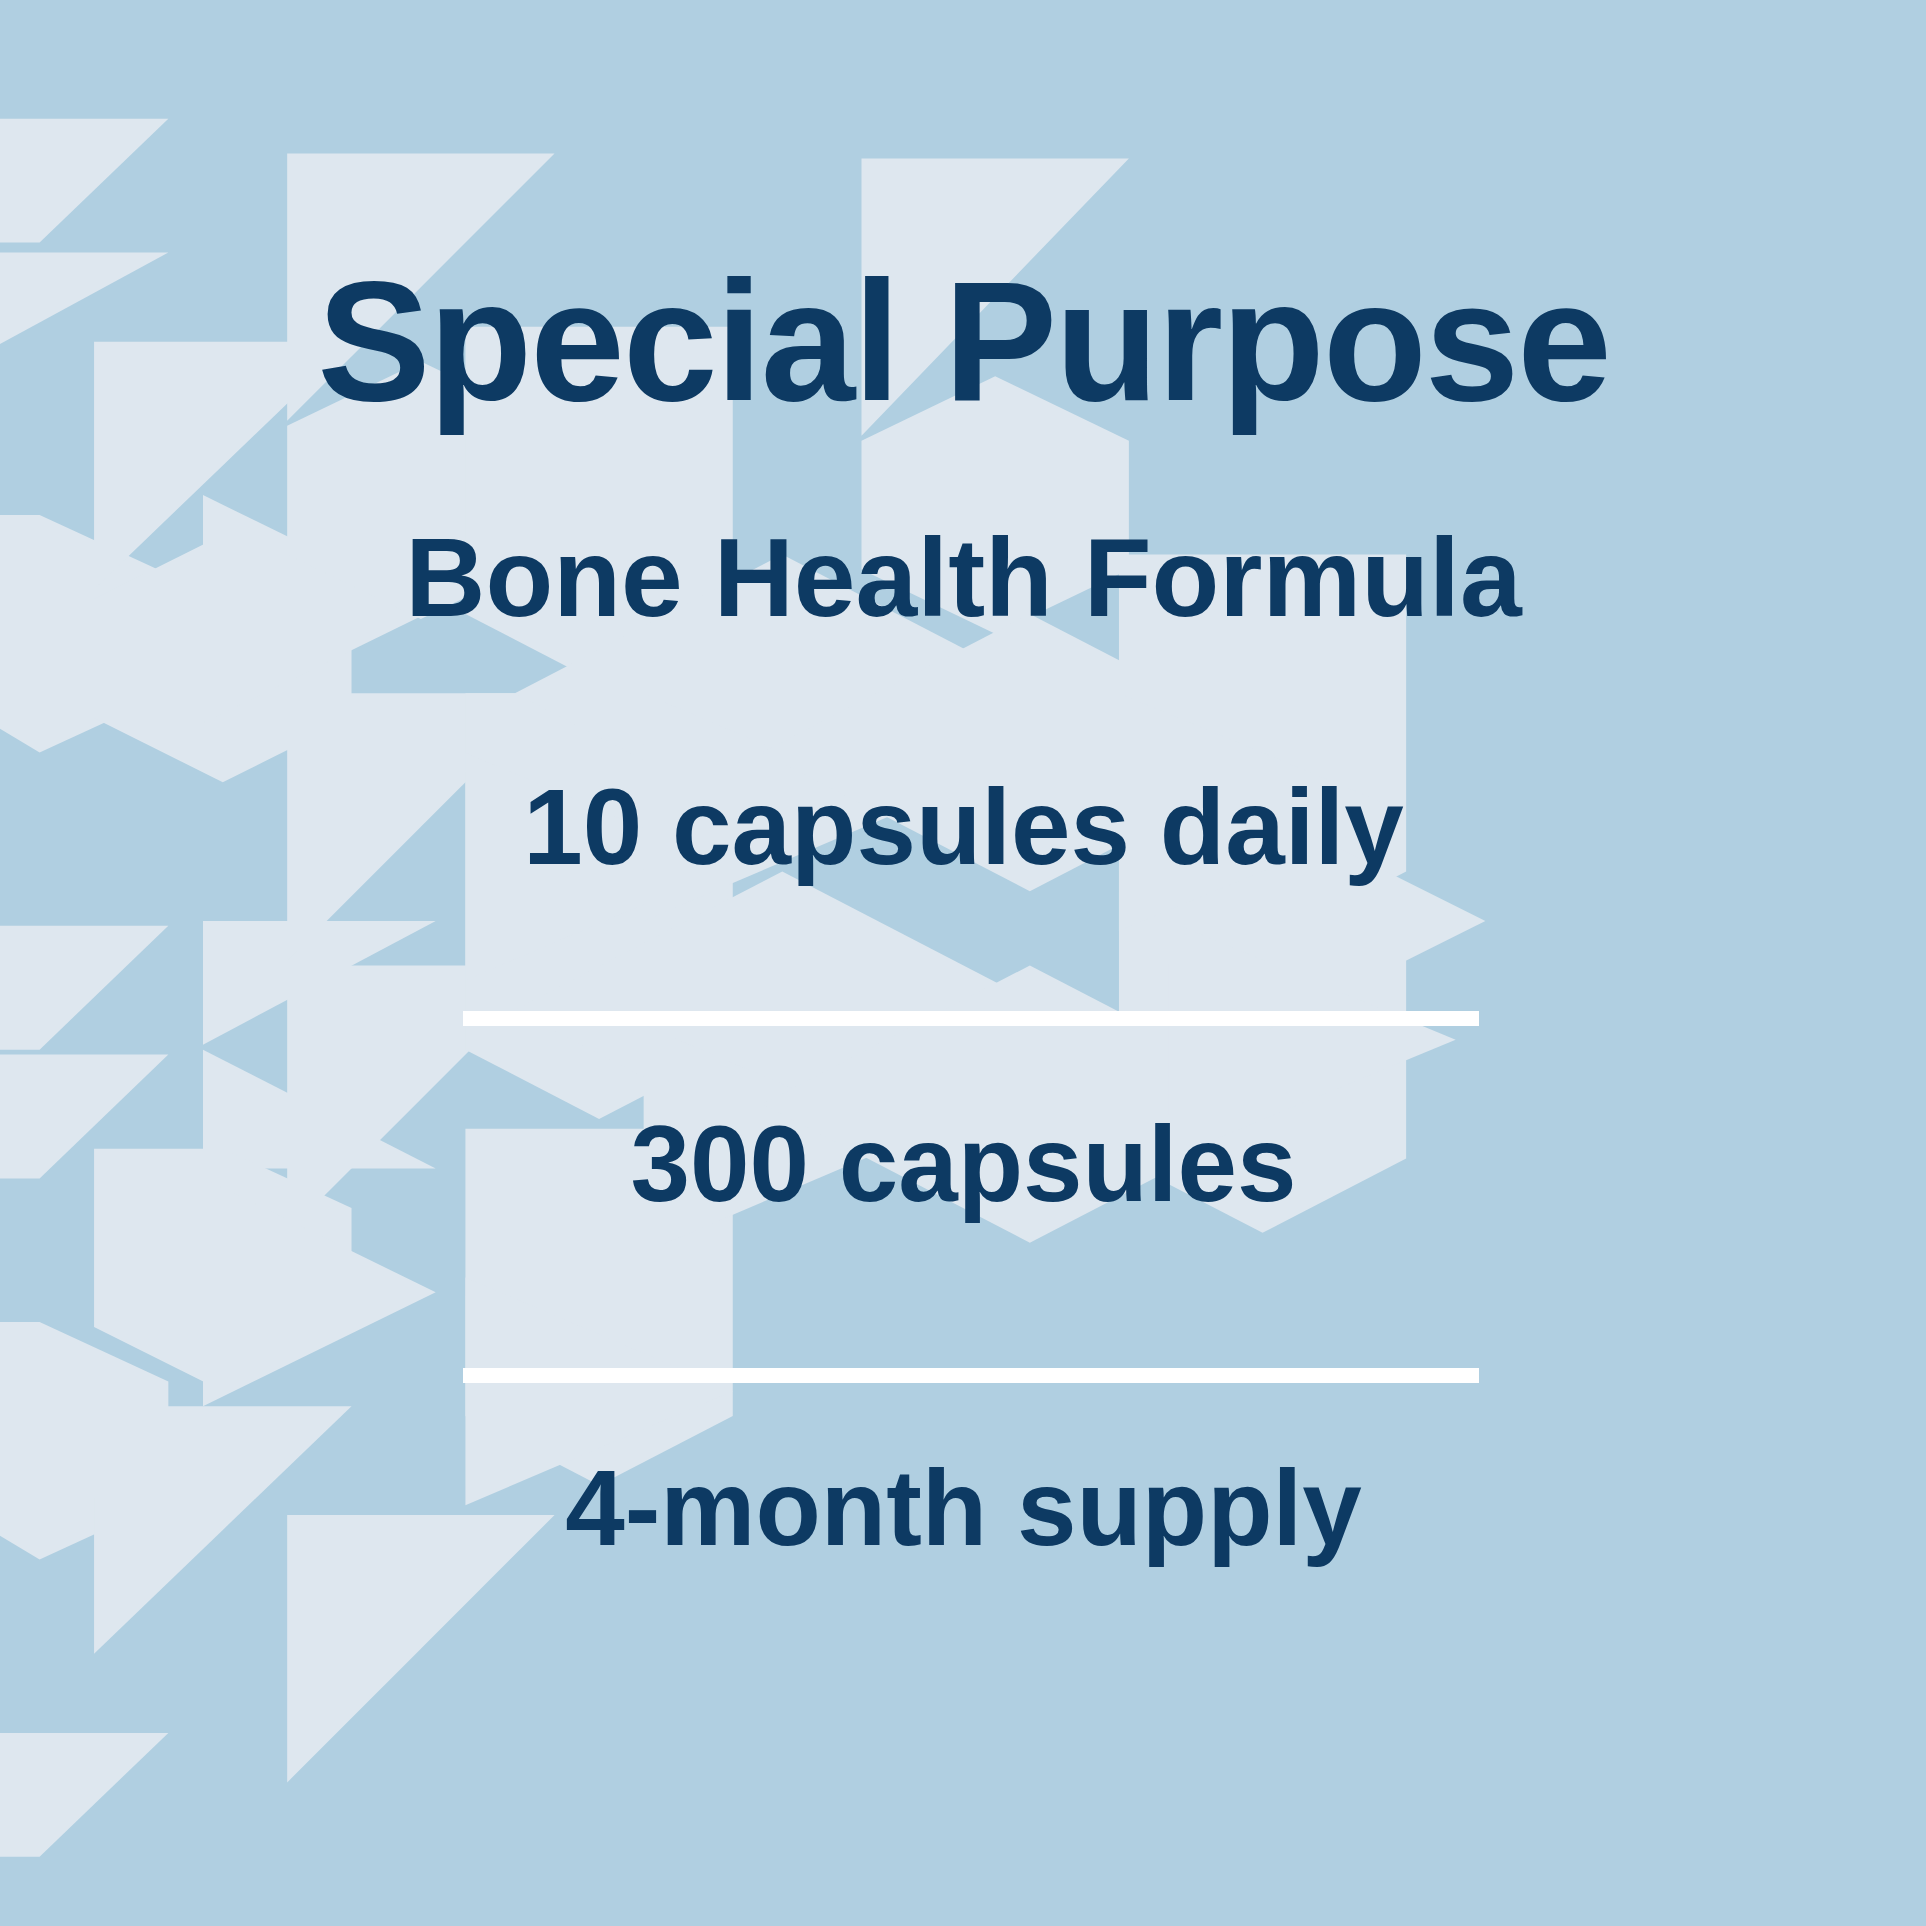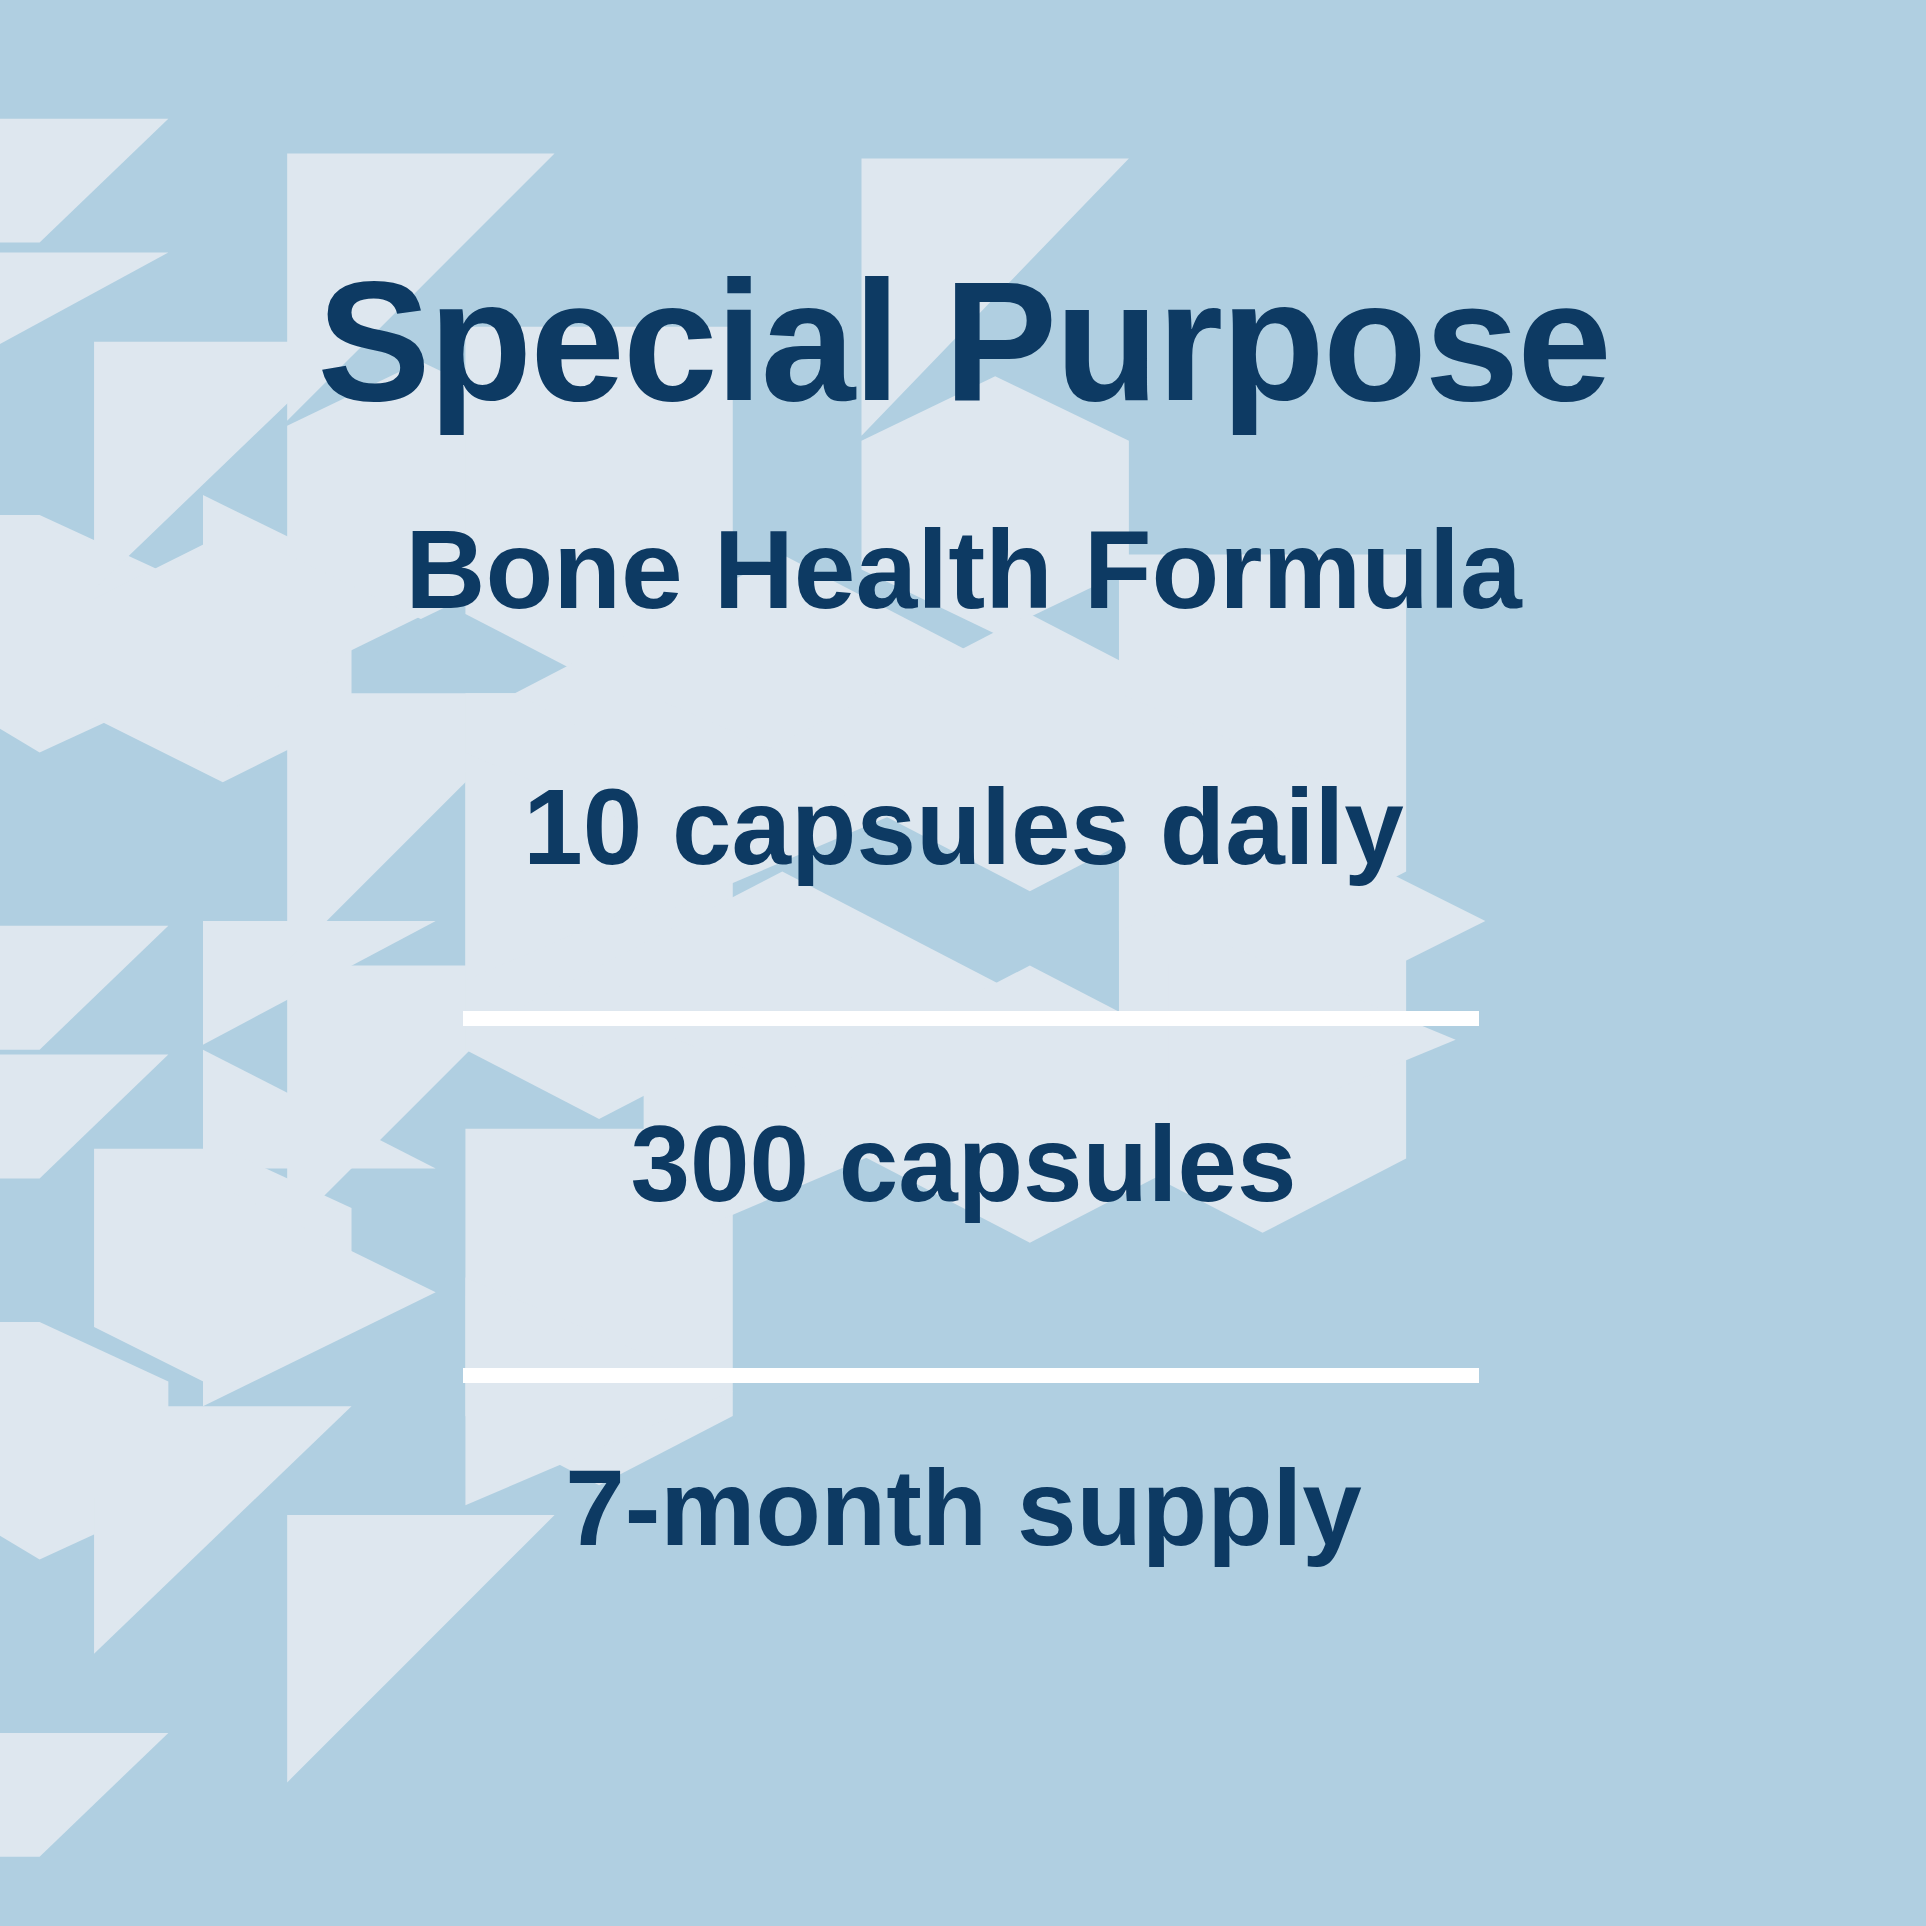--- a/index.html
+++ b/index.html
@@ -48,21 +48,21 @@
     top: 246px;
     text-align: center;
     white-space: nowrap;
   }
 
   .subtitle {
     color: #0d3a63;
     font-weight: bold;
     font-size: 111px;
     line-height: 1.0;
-    margin: 8px;
+    margin: 16px;
     position: absolute;
     left: 0;
     right: 0;
     top: 507px;
     text-align: center;
     white-space: nowrap;
   }
 
   .fact {
     color: #0d3a63;
@@ -165,17 +165,17 @@
     <h2 class="subtitle">Bone Health Formula</h2>
 
     <div class="fact" id="fact-1">10 capsules daily</div>
 
     <div class="divider" id="divider-1"></div>
 
     <div class="fact" id="fact-2">300 capsules</div>
 
     <div class="divider" id="divider-2"></div>
 
-    <div class="fact" id="fact-3">7-month supply</div>
+    <div class="fact" id="fact-3">4-month supply</div>
 
   </div>
 </div>
 
 
 </body></html>

